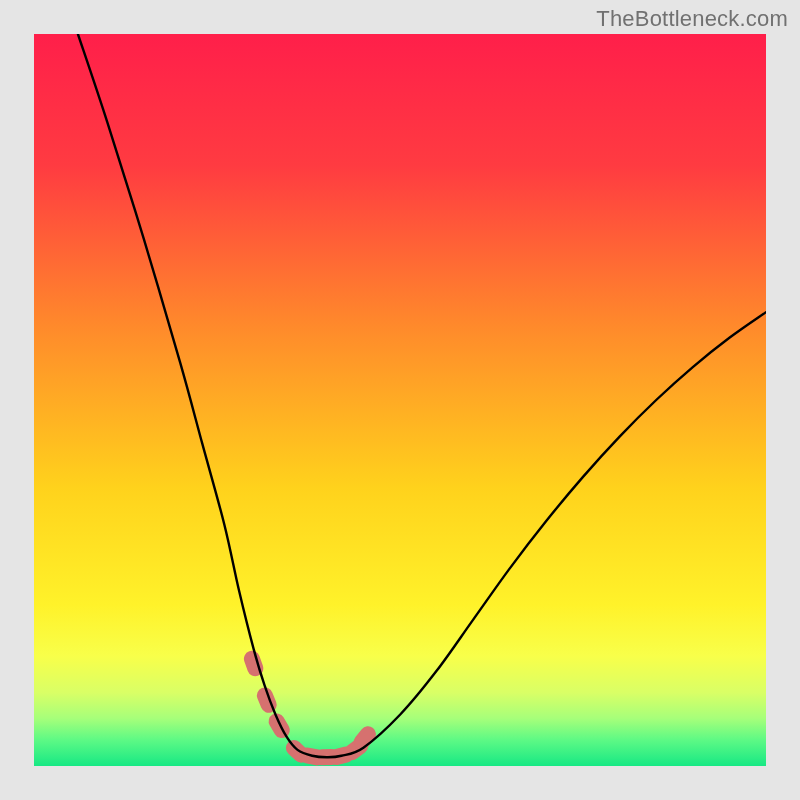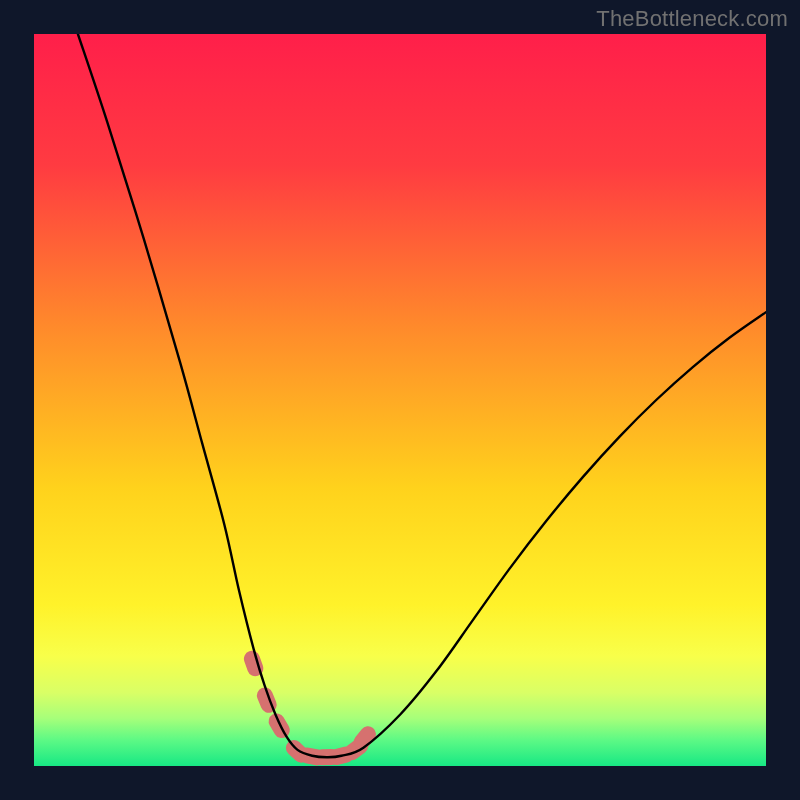--- a/index.html
+++ b/index.html
@@ -10,21 +10,21 @@
     background: #000;
     overflow: hidden;
     font-family: Arial, Helvetica, sans-serif;
   }
   .frame {
     position: absolute;
     left: 0;
     top: 0;
     width: 800px;
     height: 800px;
-    background: #0f172a;
+    background: #e5e5e5;
   }
   .plot-area {
     position: absolute;
     left: 34px;
     top: 34px;
     width: 732px;
     height: 732px;
     overflow: hidden;
   }
   .gradient {

